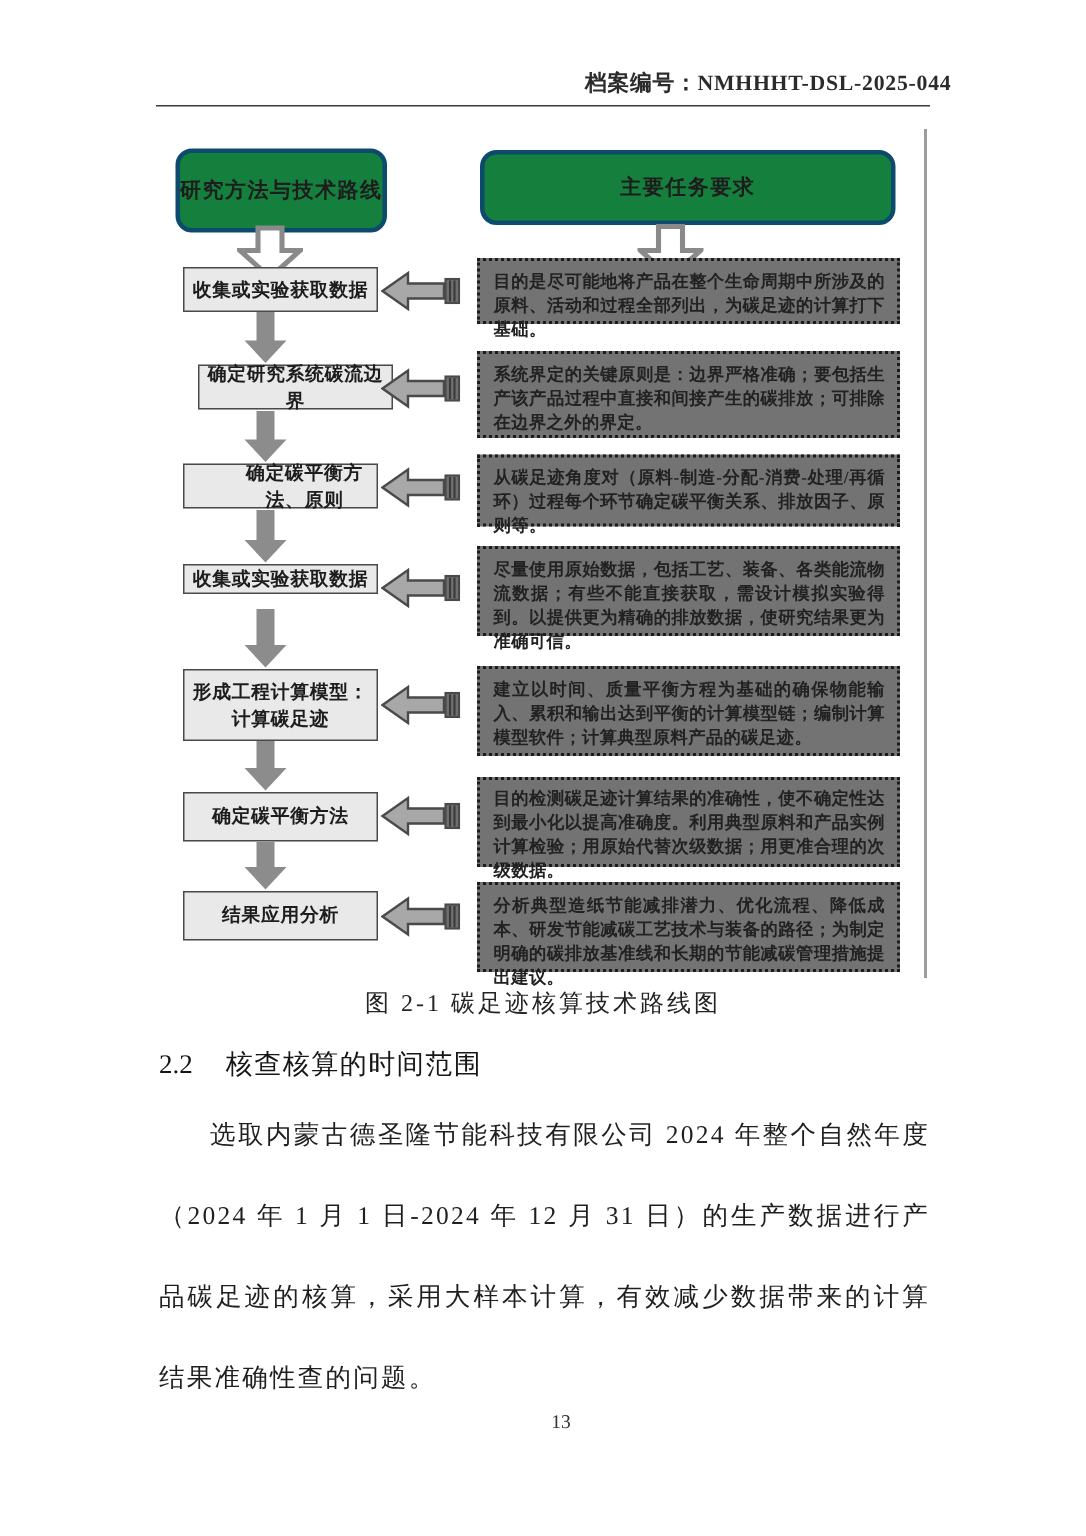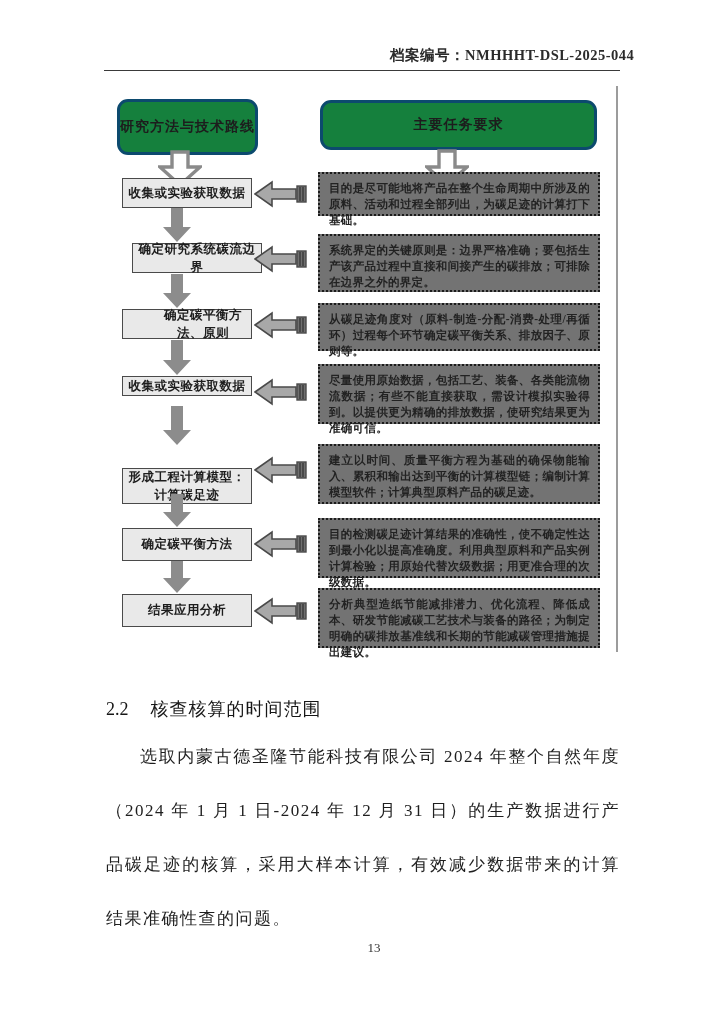--- a/index.html
+++ b/index.html
@@ -95,21 +95,21 @@
     </div>
     <div class="step-box" style="top:243px; height:30px;margin-left:10px;">
       <span>确定研究系统碳流边界</span>
     </div>
     <div class="step-box" style="top:309px; height:30px;padding-left:32px;">
       <span>确定碳平衡方法、原则</span>
     </div>
     <div class="step-box" style="top:376px; height:20px;">
       <span>收集或实验获取数据</span>
     </div>
-    <div class="step-box" style="top:468px; height:36px;justify-content:center;">
+    <div class="step-box" style="top:446px; height:48px;justify-content:center;">
       <span>形成工程计算模型：</span>
       <span>计算碳足迹</span>
     </div>
     <div class="step-box" style="top:528px; height:33px;">
       <span>确定碳平衡方法</span>
     </div>
     <div class="step-box" style="top:594px; height:33px;">
       <span>结果应用分析</span>
     </div>
 
@@ -183,30 +183,31 @@
     </div>
     <div class="task-box" style="top:303px; height:48px;">
       <span>从碳足迹角度对（原料-制造-分配-消费-处理/再循环）过程每个环节确定碳平衡关系、排放因子、原则等。</span>
     </div>
     <div class="task-box" style="top:364px; height:60px;">
       <span>尽量使用原始数据，包括工艺、装备、各类能流物流数据；有些不能直接获取，需设计模拟实验得到。以提供更为精确的排放数据，使研究结果更为准确可信。</span>
     </div>
     <div class="task-box" style="top:444px; height:60px;">
       <span>建立以时间、质量平衡方程为基础的确保物能输入、累积和输出达到平衡的计算模型链；编制计算模型软件；计算典型原料产品的碳足迹。</span>
     </div>
-    <div class="task-box" style="top:518px; height:60px;">
+    <div class="task-box" style="top:518px; height:60px;font-family:Liberation Mono, monospace;">
       <span>目的检测碳足迹计算结果的准确性，使不确定性达到最小化以提高准确度。利用典型原料和产品实例计算检验；用原始代替次级数据；用更准合理的次级数据。</span>
     </div>
     <div class="task-box" style="top:588px; height:60px;">
       <span>分析典型造纸节能减排潜力、优化流程、降低成本、研发节能减碳工艺技术与装备的路径；为制定明确的碳排放基准线和长期的节能减碳管理措施提出建议。</span>
     </div>
 
     <div class="fig-edge-line"></div>
   </div>
 
+  <div class="fig-caption">图 2-1 碳足迹核算技术路线图</div>
 
   <div class="sec-heading">
     <span class="sec-no">2.2</span><span>核查核算的时间范围</span>
   </div>
 
   <div class="body-para">选取内蒙古德圣隆节能科技有限公司 2024 年整个自然年度（2024 年 1 月 1 日-2024 年 12 月 31 日）的生产数据进行产品碳足迹的核算，采用大样本计算，有效减少数据带来的计算结果准确性查的问题。</div>
 
   <div class="page-no">13</div>
 
 </div>

